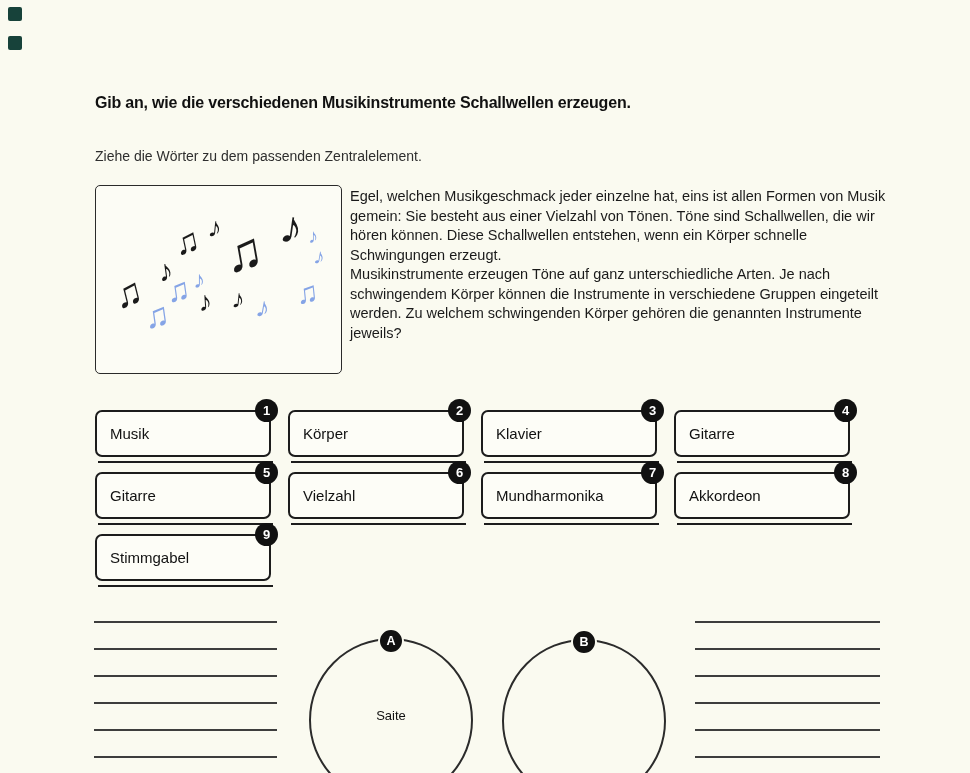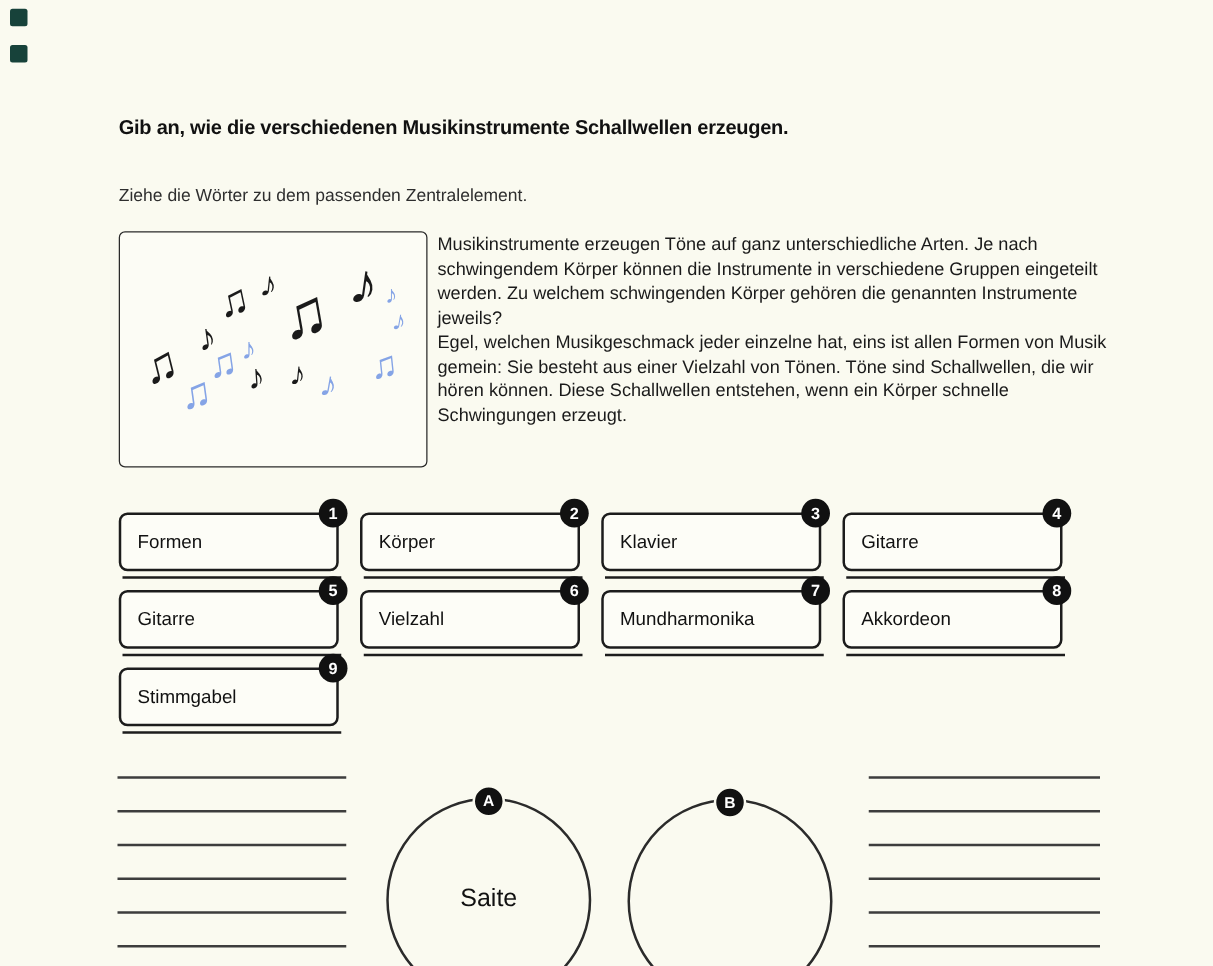--- a/index.html
+++ b/index.html
@@ -45,21 +45,21 @@
   .lines-left{left:94px;width:183px;}
   .lines-right{left:695px;width:185px;}
   .wline{height:0;border-top:2px solid #3d3d3d;margin-bottom:25px;}
 
   
   .circle{position:absolute;width:160px;height:160px;border:2px solid #2b2b2b;
         border-radius:50%;background:transparent;}
   .circleA{left:309px;top:638px;}
   .circleB{left:502px;top:639px;}
   .circle .clabel{position:absolute;top:68px;left:0;width:100%;text-align:center;
-        font-size:20px;color:#111;}
+        font-size:13px;color:#111;}
   .cbadge{position:absolute;left:50%;transform:translateX(-50%);top:-12px;width:22px;
         height:22px;background:#111;border-radius:50%;color:#fff;font-weight:bold;
         font-size:12.5px;display:flex;align-items:center;justify-content:center;
         border:2px solid #fafaf0;}
 </style>
 </head>
 <body>
 
 <div class="stage">
 
@@ -81,27 +81,27 @@
     <span class="note n-blue" style="left:70px;top:88px;font-size:32px;transform:rotate(-8deg);">♫</span>
     <span class="note n-blue" style="left:97px;top:82px;font-size:24px;">♪</span>
     <span class="note n-blue" style="left:48px;top:112px;font-size:34px;transform:rotate(-8deg);">♫</span>
     <span class="note n-blue" style="left:160px;top:108px;font-size:28px;transform:rotate(10deg);">♪</span>
     <span class="note n-blue" style="left:200px;top:92px;font-size:30px;transform:rotate(-6deg);">♫</span>
     <span class="note n-blue" style="left:218px;top:60px;font-size:22px;transform:rotate(10deg);">♪</span>
     <span class="note n-blue" style="left:212px;top:40px;font-size:20px;">♪</span>
   </div>
 
   <div class="intro">
+    <p>Egel, welchen Musikgeschmack jeder einzelne hat, eins ist allen Formen von Musik gemein: Sie besteht aus einer Vielzahl von Tönen. Töne sind Schallwellen, die wir hören können. Diese Schallwellen entstehen, wenn ein Körper schnelle Schwingungen erzeugt.</p>
     <p>Musikinstrumente erzeugen Töne auf ganz unterschiedliche Arten. Je nach schwingendem Körper können die Instrumente in verschiedene Gruppen eingeteilt werden. Zu welchem schwingenden Körper gehören die genannten Instrumente jeweils?</p>
-    <p>Egel, welchen Musikgeschmack jeder einzelne hat, eins ist allen Formen von Musik gemein: Sie besteht aus einer Vielzahl von Tönen. Töne sind Schallwellen, die wir hören können. Diese Schallwellen entstehen, wenn ein Körper schnelle Schwingungen erzeugt.</p>
   </div>
 
   <div class="tiles">
     <div class="tile">
-      <span>Formen</span>
+      <span>Musik</span>
       <span class="badge">1</span>
     </div>
     <div class="tile">
       <span>Körper</span>
       <span class="badge">2</span>
     </div>
     <div class="tile">
       <span>Klavier</span>
       <span class="badge">3</span>
     </div>

